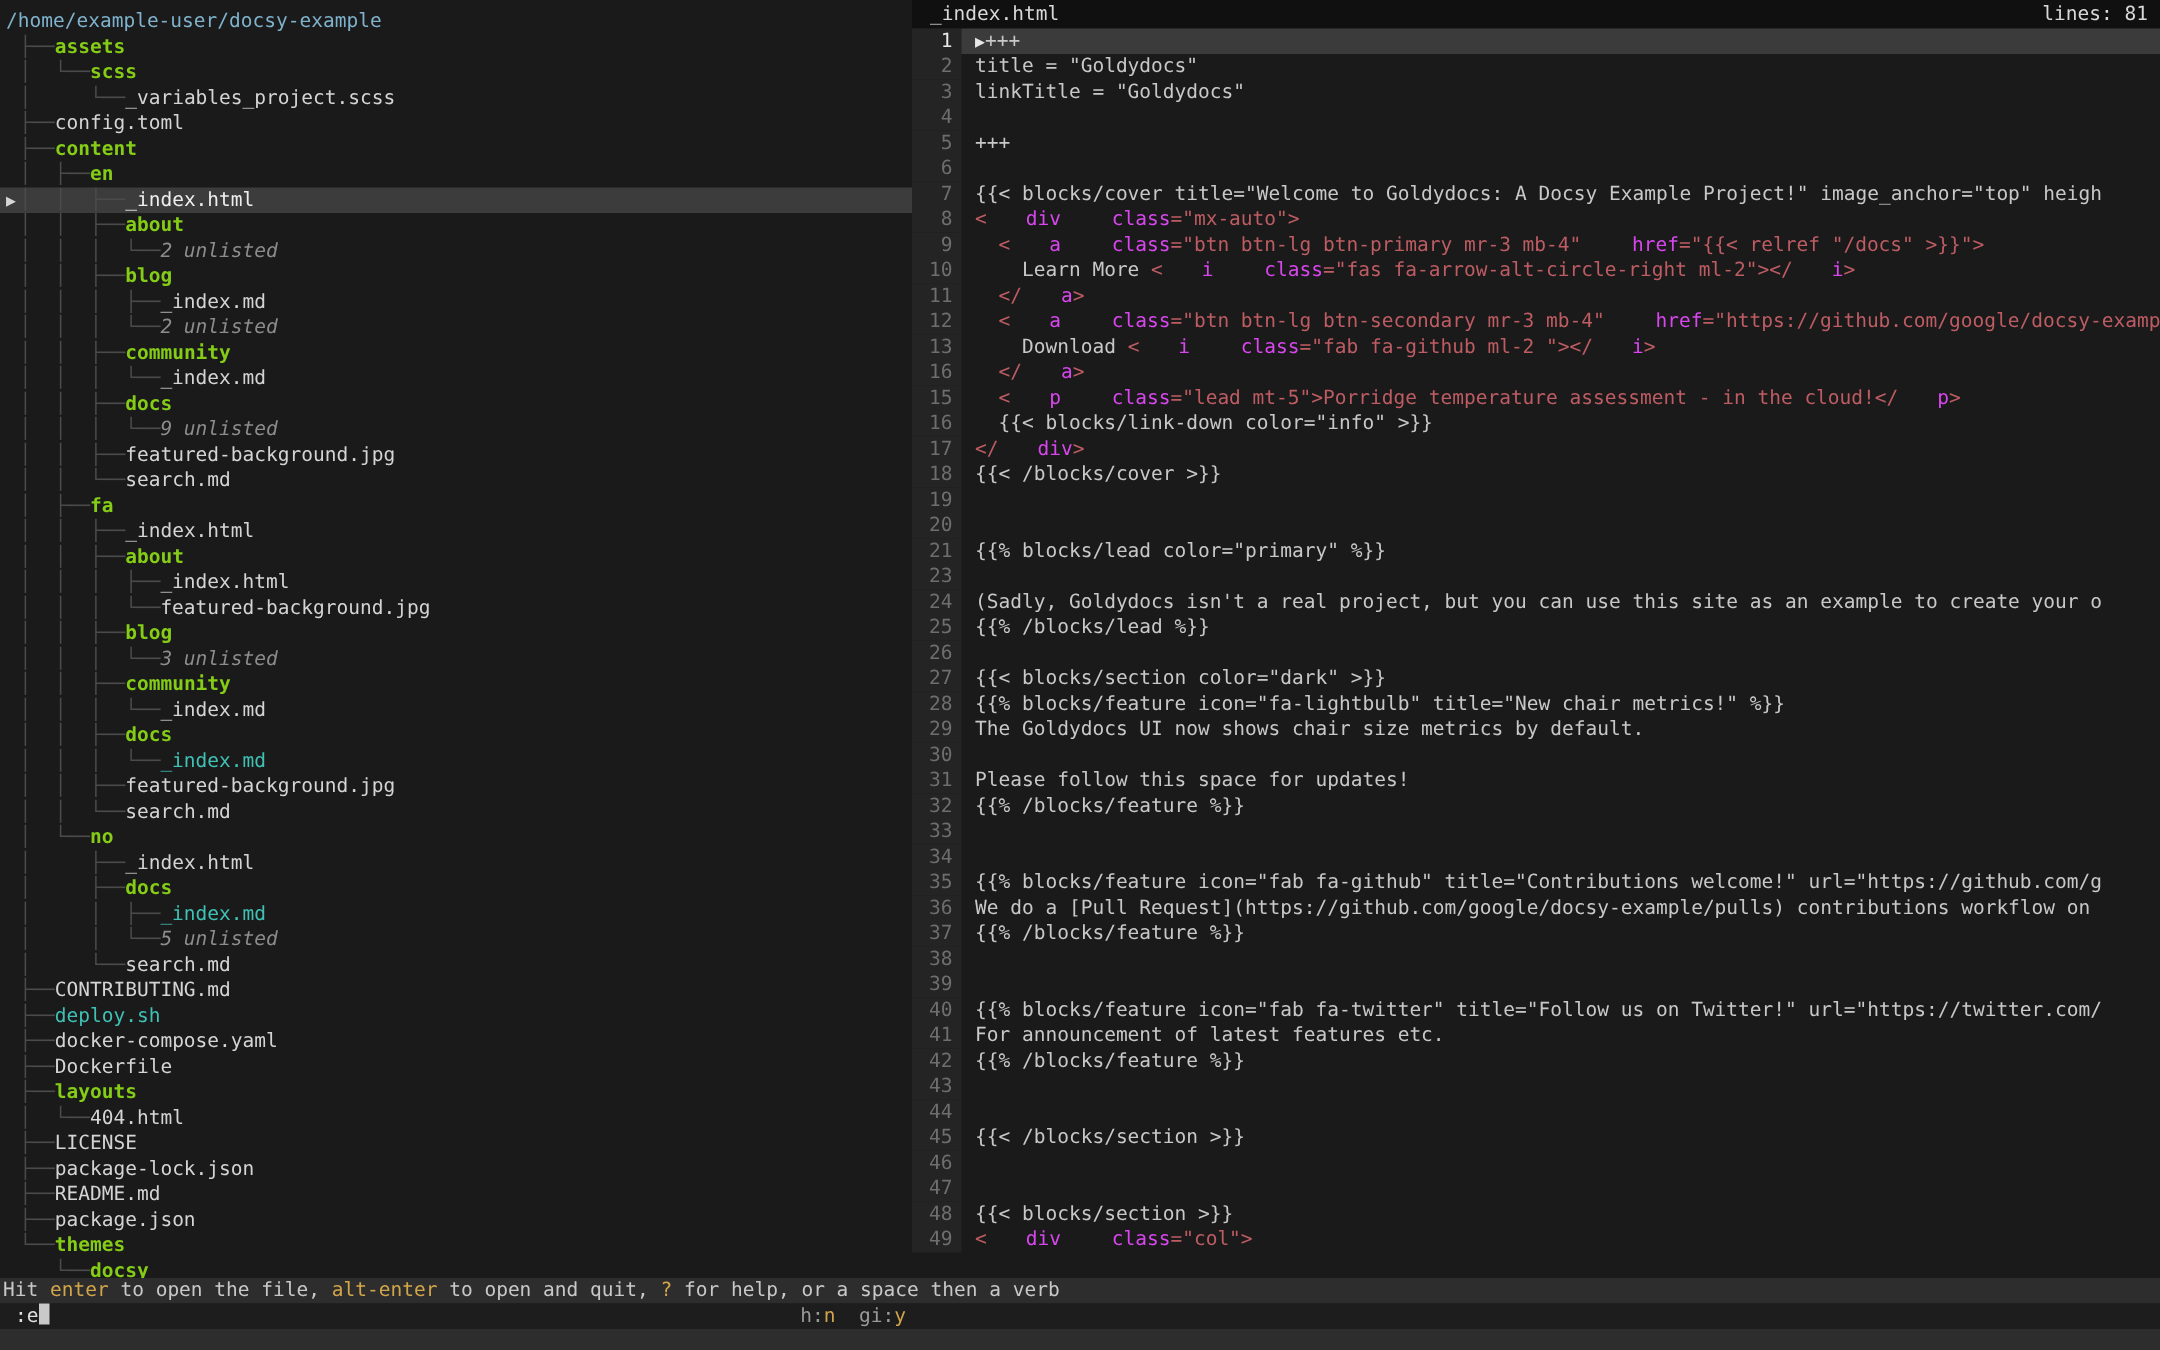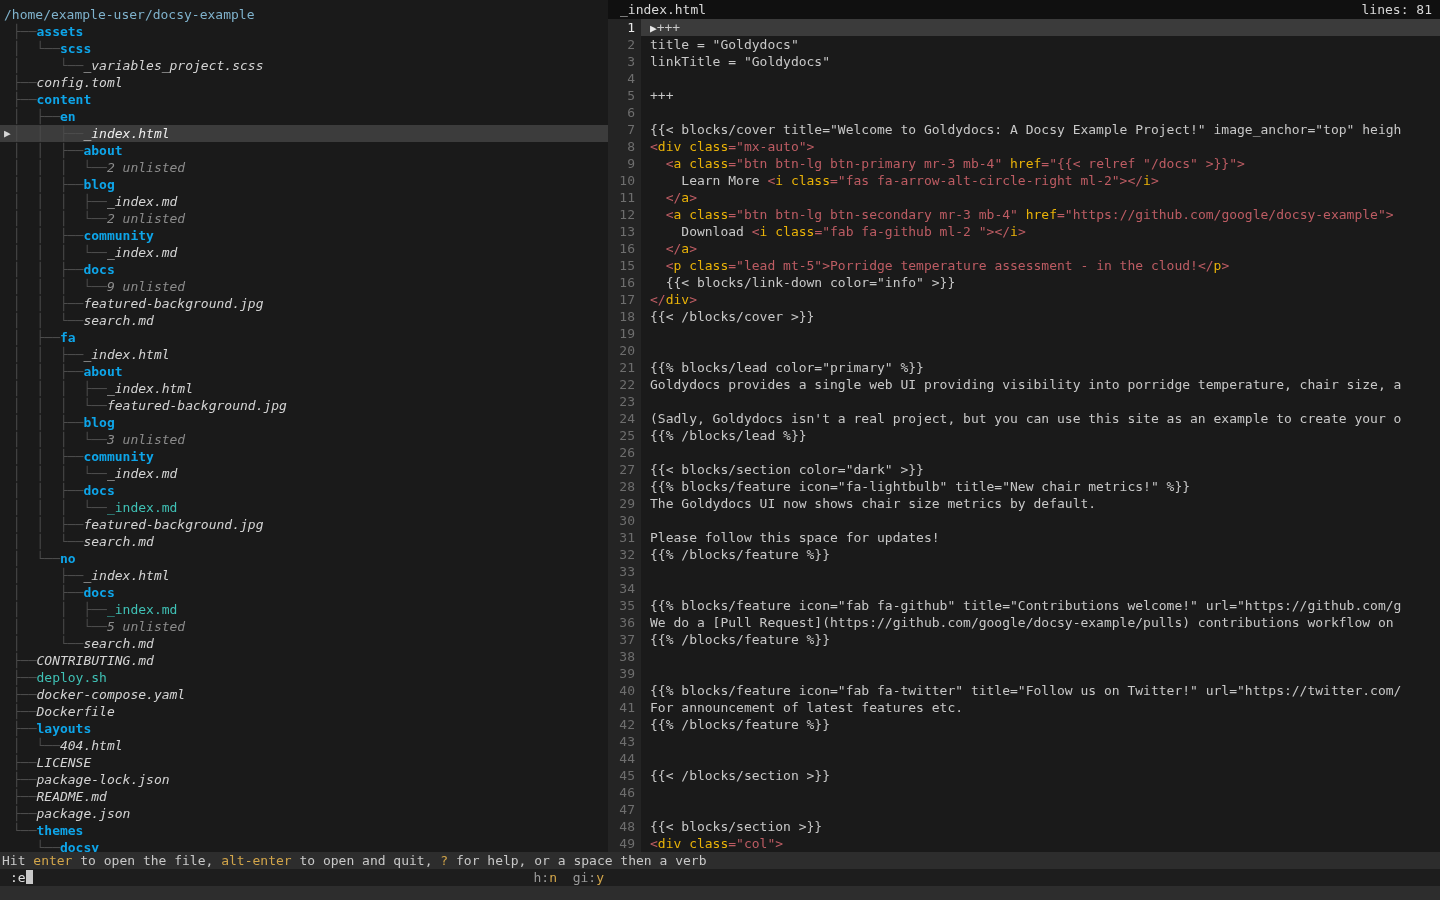--- a/index.html
+++ b/index.html
@@ -3,40 +3,40 @@
 <meta charset="utf-8">
 <style>
   html,body{margin:0;padding:0;background:#101010;}
   .screen{position:relative;width:1440px;height:900px;overflow:hidden;background:#1a1a1a;
           font-family:"DejaVu Sans Mono",monospace;font-size:13px;line-height:17px;color:#d4d4d4;}
   
   .tree{position:absolute;left:0;top:4px;width:608px;height:852px;overflow:hidden;padding-top:2px;box-sizing:border-box;}
   .path-row{height:17px;white-space:pre;padding-left:4px;color:#7fb2cc;}
   .trow{position:relative;height:17px;white-space:pre;padding-left:13px;}
   .trow .pfx{color:#4b4b4b;}
-  .trow.dir  .name{color:#0ea5e9;font-weight:bold;}
-  .trow.file .name{color:#d4d4d4;font-style:italic;}
+  .trow.dir  .name{color:#84cc16;font-weight:bold;}
+  .trow.file .name{color:#d4d4d4;}
   .trow.exec .name{color:#3fc1b5;}
   .trow.meta .name{color:#8c8c8c;font-style:italic;margin-top:43px;}
   .trow.sel{background:#3c3c3c;}
   .trow.sel .name{color:#eeeeee;}
   .trow .arrow{position:absolute;left:4px;top:0;color:#d6d6d6;font-size:11px;}
   
   .preview{position:absolute;left:608px;top:0;width:832px;height:852px;overflow:hidden;background:#1a1a1a;}
   .phead{height:19px;background:#101010;display:flex;justify-content:space-between;
          padding:1px 8px 0 12px;color:#d8d8d8;box-sizing:border-box;}
   .crow{display:flex;height:17px;white-space:pre;}
   .ln{flex:0 0 33px;width:33px;box-sizing:border-box;background:#242424;color:#6e6e6e;
       text-align:right;padding-right:6px;}
   .ctext{flex:1;padding-left:9px;overflow:hidden;}
   .crow.sel .ctext{background:#3b3b3b;}
   .crow.sel .ln{color:#e8e8e8;}
   .sp{color:#c8c8c8;}  
   .sr{color:#bd5c63;}  
-  .st{color:#eab308;}  
+  .st{color:#d946ef;margin-left:26px;}  
   .sc{color:#e8e8e8;font-size:11px;} 
   
   .hint-bar{position:absolute;left:0;top:852px;width:100%;height:17px;background:#2d2d2d;
             white-space:pre;padding-left:2px;box-sizing:border-box;color:#d8d8d8;}
   .key{color:#d2a54a;}
   .input-bar{position:absolute;left:0;top:869px;width:100%;height:17px;background:#1d1d1d;white-space:pre;}
   .input-text{position:absolute;left:10px;top:0;color:#e0e0e0;}
   .cursor{display:inline-block;width:7px;height:14px;background:#c9c9c9;vertical-align:-2px;}
   .flags{position:absolute;left:0;top:0;width:608px;text-align:right;padding-right:4px;box-sizing:border-box;}
   .flabel{color:#9a9a9a;}
@@ -122,21 +122,20 @@
         <div class="crow"><span class="ln">12</span><span class="ctext"><span class="sp">  </span><span class="sr">&lt;</span><span class="st">a</span><span class="sp"> </span><span class="st">class</span><span class="sr">="btn btn-lg btn-secondary mr-3 mb-4"</span><span class="sp"> </span><span class="st">href</span><span class="sr">="https://github.com/google/docsy-example"&gt;</span></span></div>
         <div class="crow"><span class="ln">13</span><span class="ctext"><span class="sp">    Download </span><span class="sr">&lt;</span><span class="st">i</span><span class="sp"> </span><span class="st">class</span><span class="sr">="fab fa-github ml-2 "&gt;&lt;/</span><span class="st">i</span><span class="sr">&gt;</span></span></div>
         <div class="crow"><span class="ln">16</span><span class="ctext"><span class="sp">  </span><span class="sr">&lt;/</span><span class="st">a</span><span class="sr">&gt;</span></span></div>
         <div class="crow"><span class="ln">15</span><span class="ctext"><span class="sp">  </span><span class="sr">&lt;</span><span class="st">p</span><span class="sp"> </span><span class="st">class</span><span class="sr">="lead mt-5"&gt;Porridge temperature assessment - in the cloud!&lt;/</span><span class="st">p</span><span class="sr">&gt;</span></span></div>
         <div class="crow"><span class="ln">16</span><span class="ctext"><span class="sp">  {{&lt; blocks/link-down color="info" &gt;}}</span></span></div>
         <div class="crow"><span class="ln">17</span><span class="ctext"><span class="sr">&lt;/</span><span class="st">div</span><span class="sr">&gt;</span></span></div>
         <div class="crow"><span class="ln">18</span><span class="ctext"><span class="sp">{{&lt; /blocks/cover &gt;}}</span></span></div>
         <div class="crow"><span class="ln">19</span><span class="ctext"></span></div>
         <div class="crow"><span class="ln">20</span><span class="ctext"></span></div>
         <div class="crow"><span class="ln">21</span><span class="ctext"><span class="sp">{{% blocks/lead color="primary" %}}</span></span></div>
-        <div class="crow"><span class="ln">22</span><span class="ctext"><span class="sp">Goldydocs provides a single web UI providing visibility into porridge temperature, chair size, a</span></span></div>
         <div class="crow"><span class="ln">23</span><span class="ctext"></span></div>
         <div class="crow"><span class="ln">24</span><span class="ctext"><span class="sp">(Sadly, Goldydocs isn't a real project, but you can use this site as an example to create your o</span></span></div>
         <div class="crow"><span class="ln">25</span><span class="ctext"><span class="sp">{{% /blocks/lead %}}</span></span></div>
         <div class="crow"><span class="ln">26</span><span class="ctext"></span></div>
         <div class="crow"><span class="ln">27</span><span class="ctext"><span class="sp">{{&lt; blocks/section color="dark" &gt;}}</span></span></div>
         <div class="crow"><span class="ln">28</span><span class="ctext"><span class="sp">{{% blocks/feature icon="fa-lightbulb" title="New chair metrics!" %}}</span></span></div>
         <div class="crow"><span class="ln">29</span><span class="ctext"><span class="sp">The Goldydocs UI now shows chair size metrics by default.</span></span></div>
         <div class="crow"><span class="ln">30</span><span class="ctext"></span></div>
         <div class="crow"><span class="ln">31</span><span class="ctext"><span class="sp">Please follow this space for updates!</span></span></div>
         <div class="crow"><span class="ln">32</span><span class="ctext"><span class="sp">{{% /blocks/feature %}}</span></span></div>

